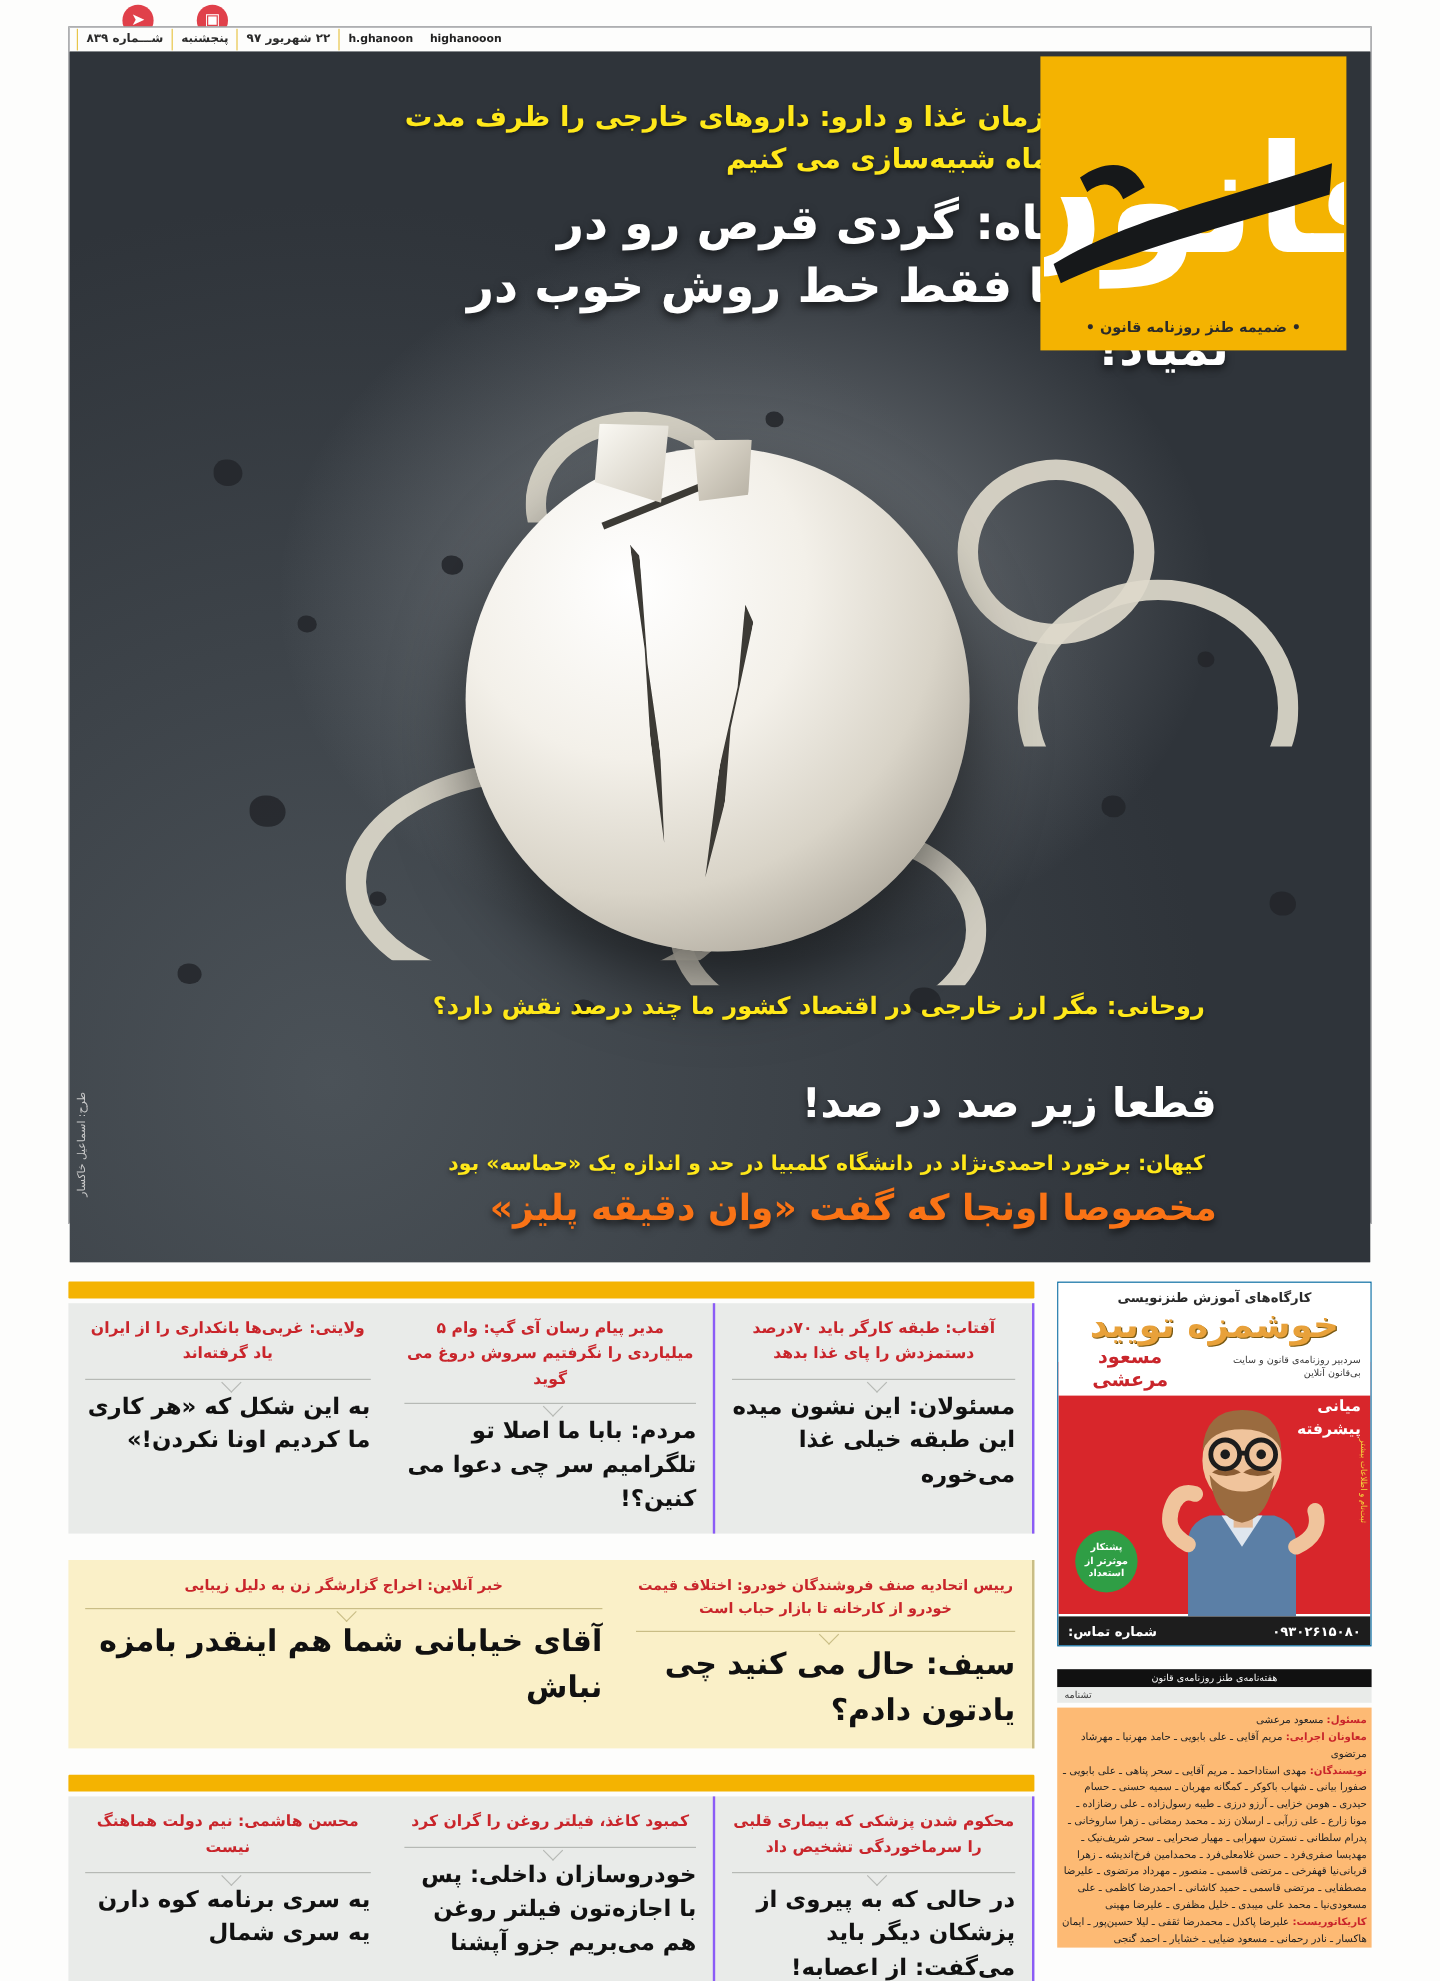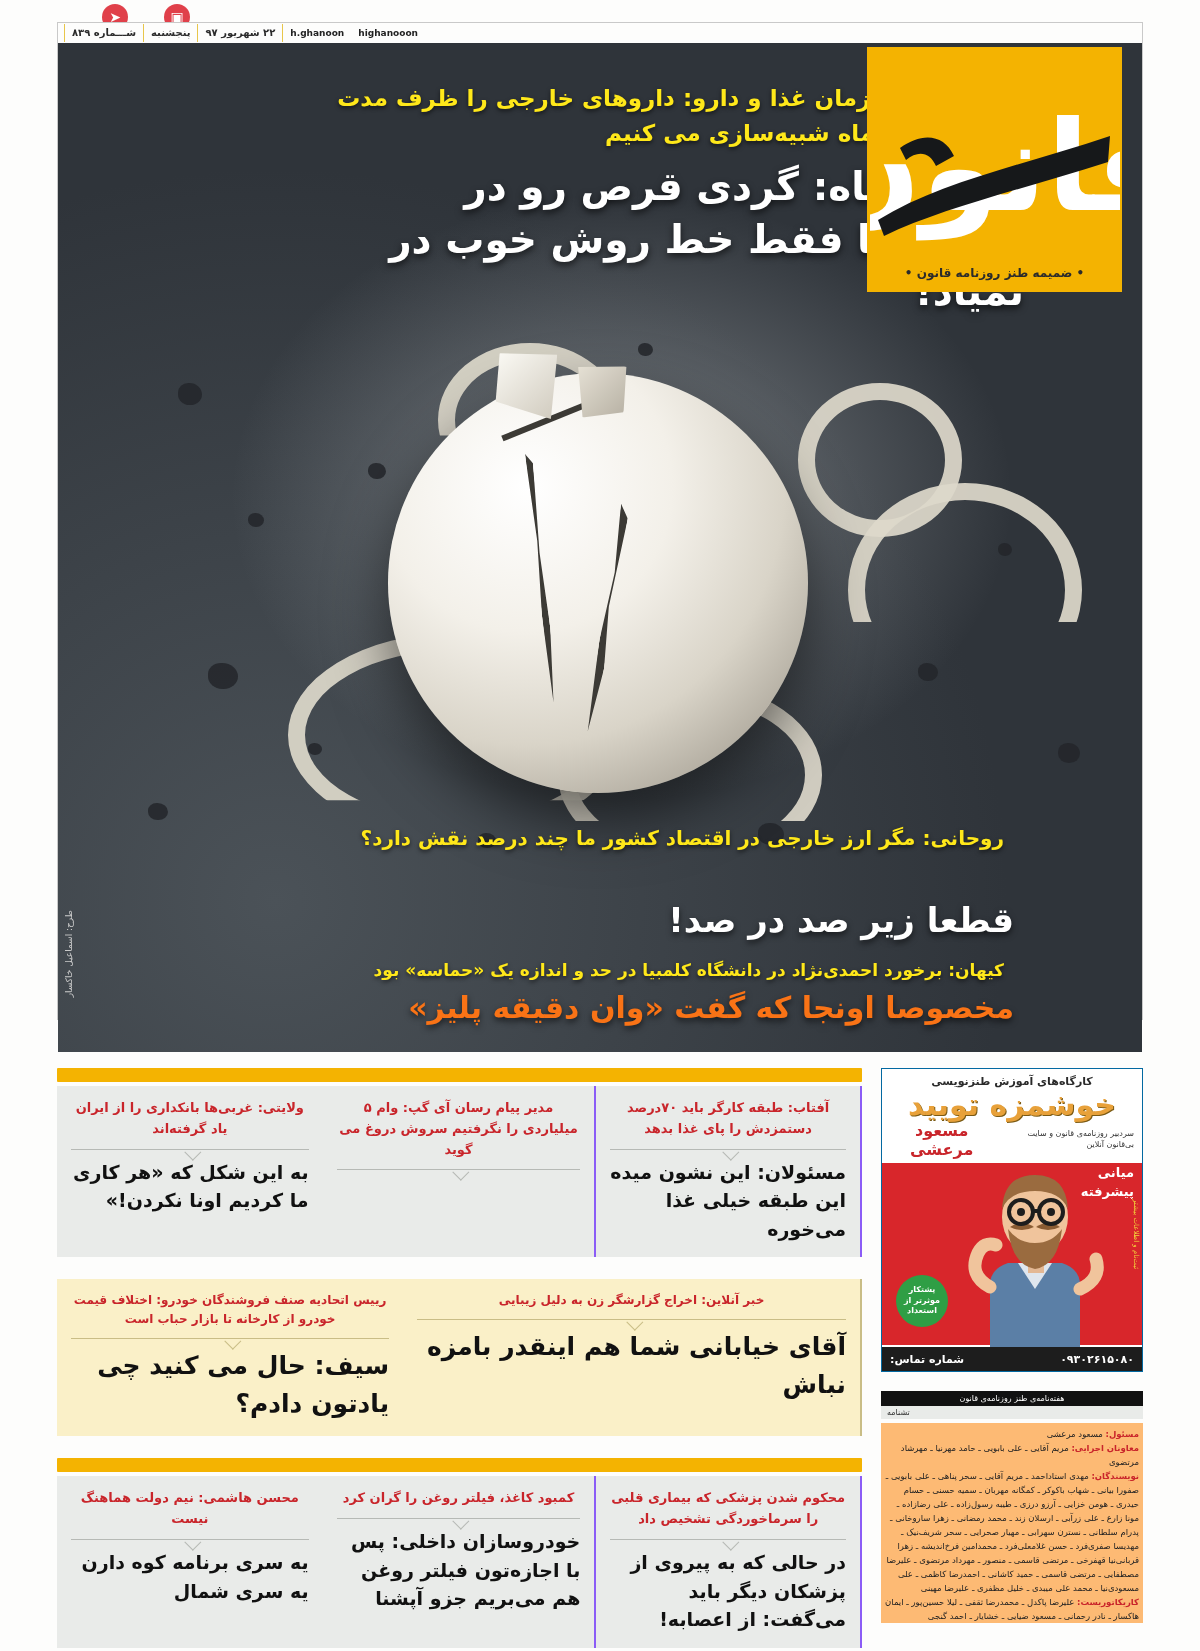--- a/index.html
+++ b/index.html
@@ -226,40 +226,41 @@
       <div class="band"></div>
       <div class="row r1">
         <div class="cell c-a">
           <div class="q">ولایتی: غربی‌ها بانکداری را از ایران یاد گرفته‌اند</div>
           <div class="sep"></div>
           <div class="a">به این شکل که «هر کاری ما کردیم اونا نکردن!»</div>
         </div>
         <div class="cell c-b">
           <div class="q">مدیر پیام رسان آی گپ: وام ۵ میلیاردی را نگرفتیم سروش دروغ می گوید</div>
           <div class="sep"></div>
+          <div class="a">مردم: بابا ما اصلا تو تلگرامیم سر چی دعوا می کنین؟!</div>
         </div>
         <div class="cell c-c">
           <div class="q">آفتاب: طبقه کارگر باید ۷۰درصد دستمزدش را پای غذا بدهد</div>
           <div class="sep"></div>
           <div class="a">مسئولان: این نشون میده این طبقه خیلی غذا می‌خوره</div>
         </div>
       </div>
 
       <div class="gapper"></div>
 
       <div class="row tint r2">
+        <div class="cell c-a">
+          <div class="q">خبر آنلاین: اخراج گزارشگر زن به دلیل زیبایی</div>
+          <div class="sep"></div>
+          <div class="a">آقای خیابانی شما هم اینقدر بامزه نباش</div>
+        </div>
         <div class="cell c-b">
           <div class="q">رییس اتحادیه صنف فروشندگان خودرو: اختلاف قیمت خودرو از کارخانه تا بازار حباب است</div>
           <div class="sep"></div>
           <div class="a">سیف: حال می کنید چی یادتون دادم؟</div>
-        </div>
-        <div class="cell c-a">
-          <div class="q">خبر آنلاین: اخراج گزارشگر زن به دلیل زیبایی</div>
-          <div class="sep"></div>
-          <div class="a">آقای خیابانی شما هم اینقدر بامزه نباش</div>
         </div>
       </div>
 
       <div class="gapper"></div>
 
       <div class="band"></div>
       <div class="row r3">
         <div class="cell c-a">
           <div class="q">محسن هاشمی: نیم دولت هماهنگ نیست</div>
           <div class="sep"></div>

